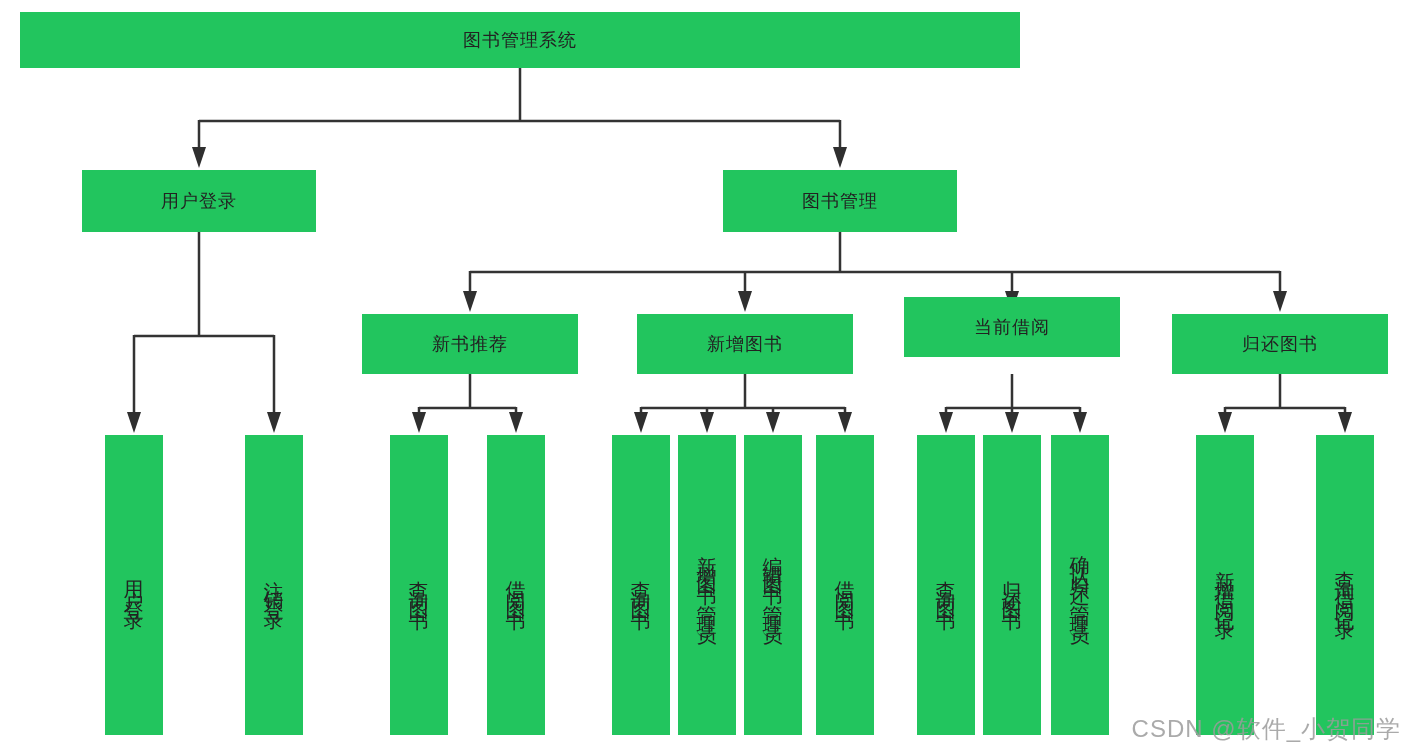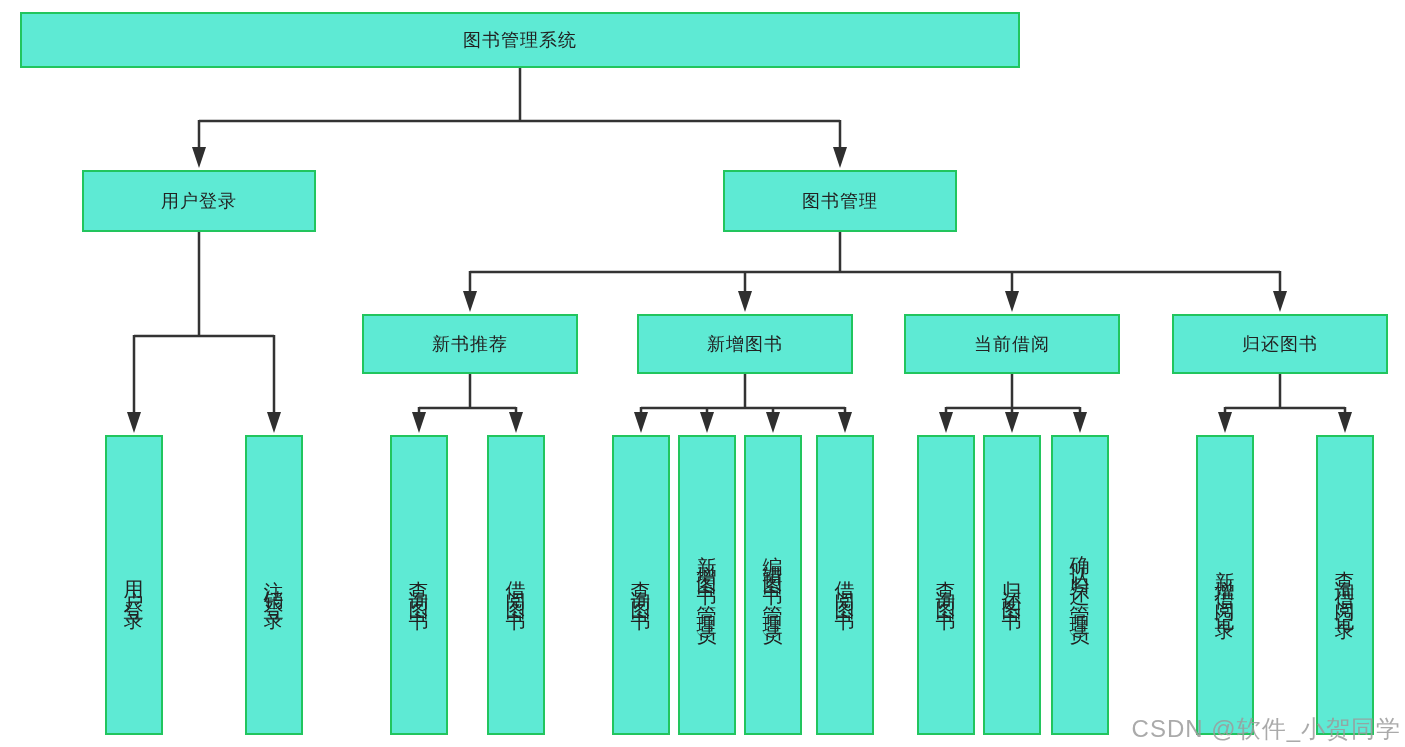--- a/index.html
+++ b/index.html
@@ -2,21 +2,21 @@
 <html><head>
 <meta charset="utf-8">
 <style>
   html,body{margin:0;padding:0;background:#fff;}
   #stage{
     position:relative;width:1405px;height:747px;background:#fff;overflow:hidden;
     font-family:"Liberation Sans","DejaVu Sans",sans-serif;color:#222;
   }
   #wires{position:absolute;left:0;top:0;width:1405px;height:747px;}
   .box{
-    position:absolute;background:#5eead4;border:2px solid #22c55e;box-sizing:border-box;
+    position:absolute;background:#22c55e;border:8px solid #22c55e;box-sizing:border-box;
     display:flex;align-items:center;justify-content:center;
     font-size:18px;color:#222;letter-spacing:1px;
   }
   .leaf{width:58px;height:300px;top:435px;}
   .v-text{
     writing-mode:vertical-rl;line-height:1;font-size:20px;
     letter-spacing:10px;white-space:nowrap;
   }
   .watermark{
     position:absolute;top:713px;right:4px;font-size:24px;
@@ -68,21 +68,21 @@
     </g>
   </svg>
 
   <div class="box" style="left:20px;top:12px;width:1000px;height:56px">图书管理系统</div>
 
   <div class="box" style="left:82px;top:170px;width:234px;height:62px">用户登录</div>
   <div class="box" style="left:362px;top:314px;width:216px;height:60px">新书推荐</div>
 
   <div class="box" style="left:723px;top:170px;width:234px;height:62px">图书管理</div>
   <div class="box" style="left:637px;top:314px;width:216px;height:60px">新增图书</div>
-  <div class="box" style="left:904px;top:314px;width:216px;height:60px">当前借阅</div>
+  <div class="box" style="left:904px;top:297px;width:216px;height:60px">当前借阅</div>
   <div class="box" style="left:1172px;top:314px;width:216px;height:60px">归还图书</div>
 
   <div class="box leaf" style="left:105px">
     <span class="v-text">用户登录</span>
   </div>
   <div class="box leaf" style="left:245px">
     <span class="v-text">注销登录</span>
   </div>
 
   <div class="box leaf" style="left:390px">

